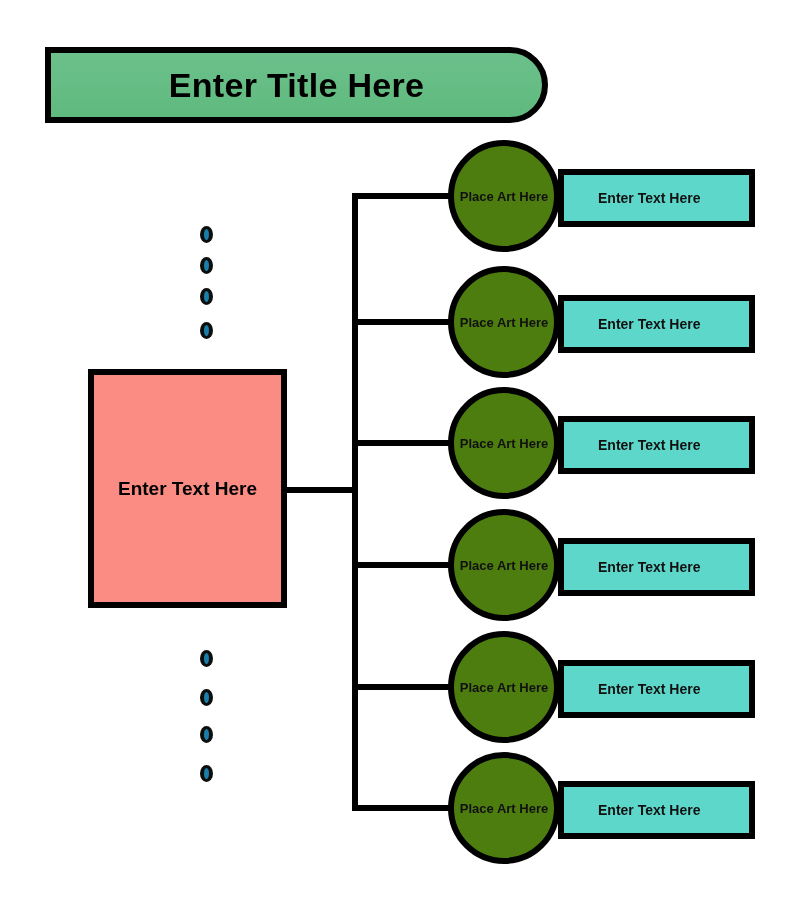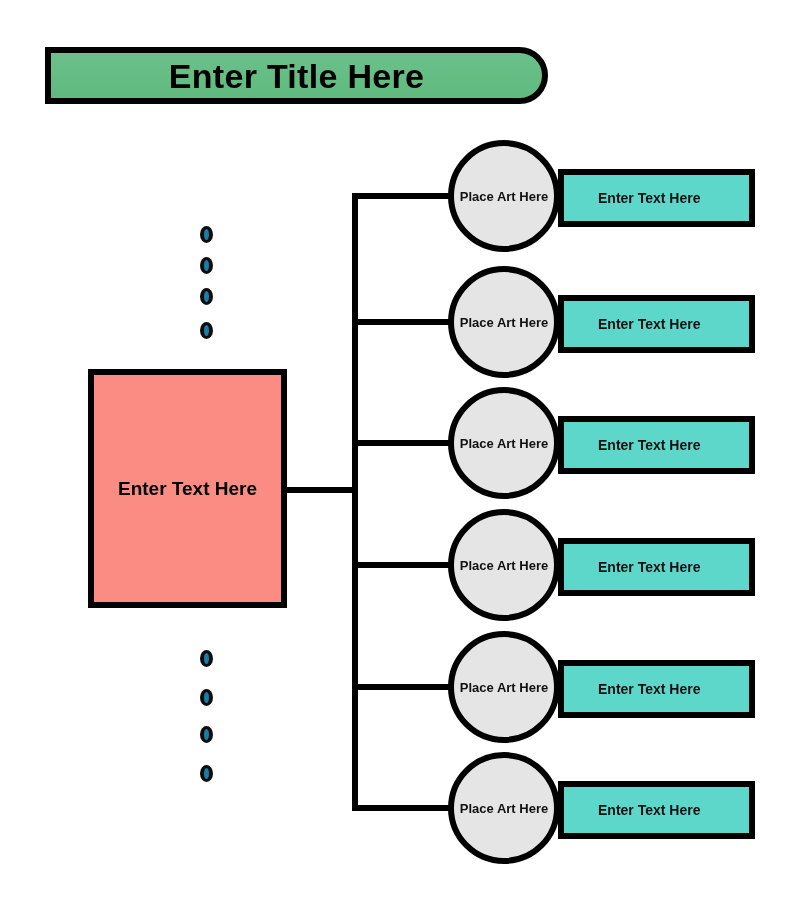--- a/index.html
+++ b/index.html
@@ -23,21 +23,21 @@
     width: 800px;
     height: 912px;
   }
 
   
   .title-banner {
     position: absolute;
     left: 45px;
     top: 47px;
     width: 503px;
-    height: 57px;
+    height: 76px;
     box-sizing: border-box;
     background: linear-gradient(180deg, #6cc08b 0%, #5fba7e 100%);
     border: 6px solid #000000;
     border-radius: 0 40px 40px 0;
     display: flex;
     align-items: center;
     justify-content: center;
   }
   .title-text {
     font-size: 34px;
@@ -107,21 +107,21 @@
     color: #111111;
     white-space: nowrap;
   }
   .row-circle {
     position: absolute;
     left: 0px;
     top: 0px;
     width: 112px;
     height: 112px;
     box-sizing: border-box;
-    background: #e5e5e5;
+    background: #4d7c0f;
     border: 6px solid #000000;
     border-radius: 50%;
     display: flex;
     align-items: center;
     justify-content: center;
   }
   .row-circle-text {
     font-size: 13px;
     font-weight: bold;
     color: #111111;

